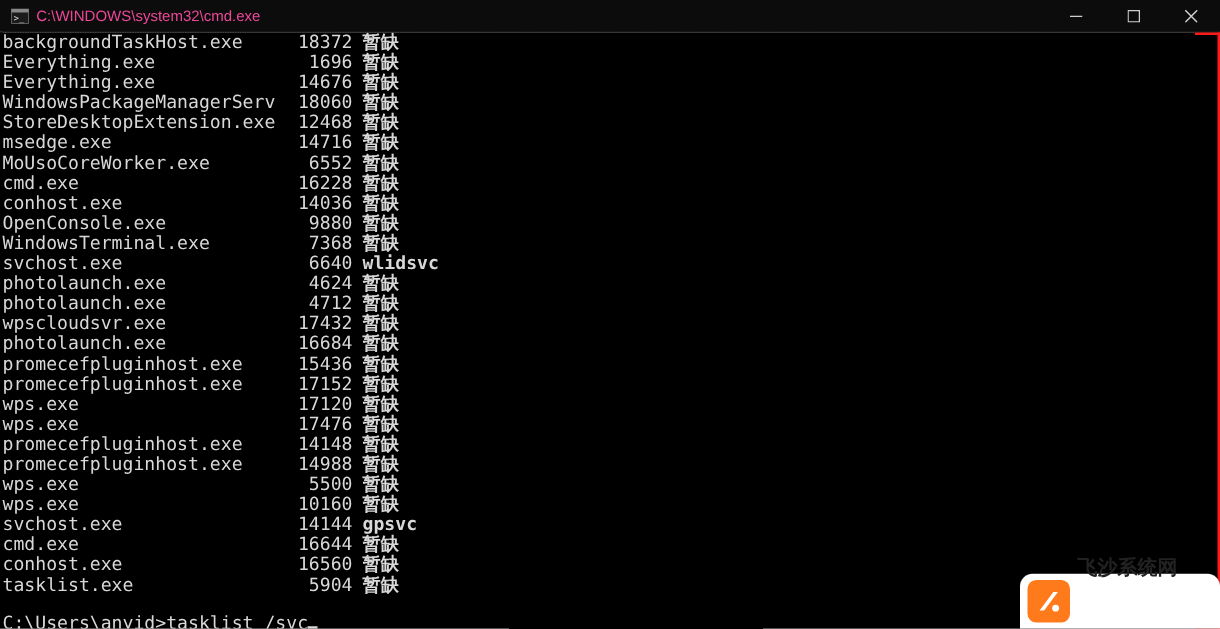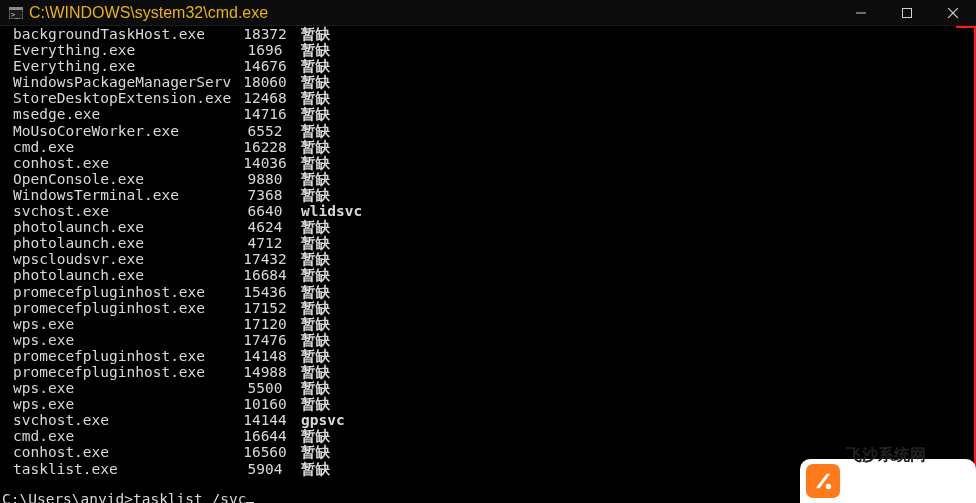--- a/index.html
+++ b/index.html
@@ -17,22 +17,22 @@
       border-bottom: 1px dotted #2a2a2a;
     }
     .titlebar-icon {
       width: 16px; height: 16px;
       margin: 0 5px 0 8px;
       display: inline-flex;
       align-items: center;
       justify-content: center;
     }
     .titlebar-title {
-      color: #eab308;
-      font-size: 16px;
+      color: #ec4899;
+      font-size: 12px;
       flex: 1;
       font-family: "Segoe UI", sans-serif;
     }
     .titlebar-controls { display: flex; }
     .titlebar-btn {
       width: 46px; height: 26px;
       display: flex;
       align-items: center;
       justify-content: center;
       color: #cfcfcf;
@@ -46,41 +46,41 @@
     .terminal {
       flex: 1;
       color: #d8d8d8;
       font-size: 14.5px;
       line-height: 16.1px;
       padding: 0 4px 1px 2px;
       white-space: pre;
       font-family: "NSimSun","SimSun","Consolas",monospace;
       overflow: hidden;
     }
-    .row { display: flex; margin-left: 11px; }
+    .row { display: flex; }
     .c-name { width: 224px; display:inline-block; }
-    .c-pid { width: 56px; text-align: center; display:inline-block; }
+    .c-pid { width: 56px; text-align: right; display:inline-block; }
     .c-svc { padding-left: 8px; display:inline-block;font-weight:bold; }
     .prompt-line { padding-top: 14px; }
     .cursor {
       display: inline-block;
       width: 8px; height: 3px;
       background: #d8d8d8;
       vertical-align: -1px;
     }
     .red-border-right {
       width: 20px;
       border: 2px solid #ff1a1a;
       border-left: none;
       background: #000;
     }
     .watermark-badge {
       position: absolute;
       right: 0; bottom: 0;
-      width: 176px; height: 44px;
+      width: 160px; height: 44px;
       background: #fff;
       border-radius: 10px 10px 0 0;
       display: flex;
       align-items: center;
       padding: 4px 10px 4px 6px;
       box-shadow: 0 0 6px rgba(0,0,0,.3);
     }
     .wm-icon {
       width: 34px; height: 34px;
       background: #ff7a1a;

